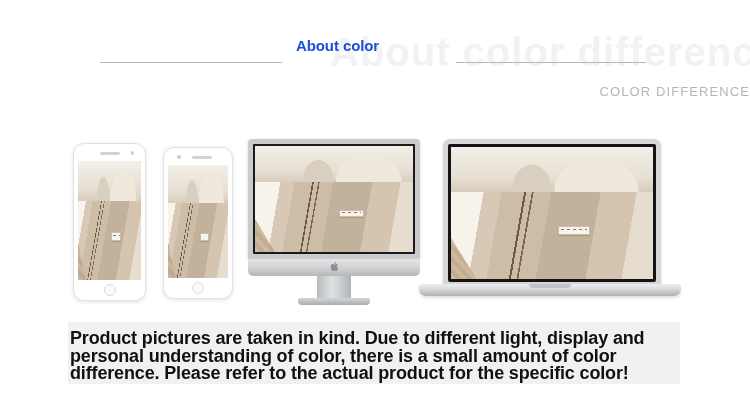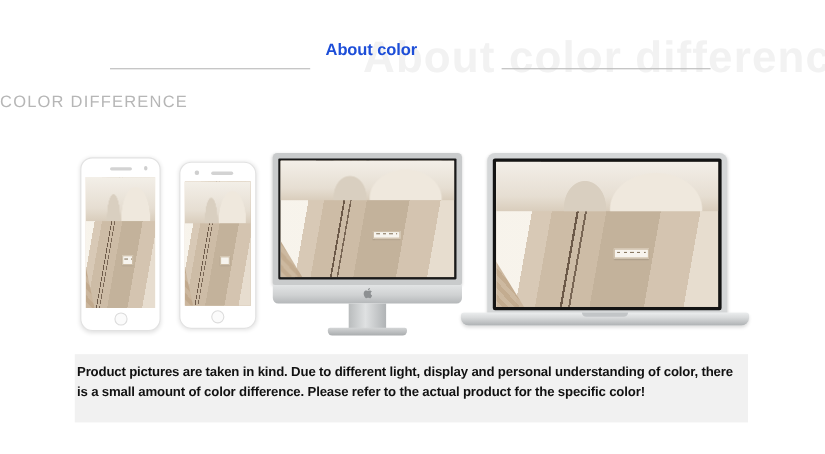--- a/index.html
+++ b/index.html
@@ -45,22 +45,22 @@
     font-size: 15px;
     font-weight: 700;
     color: #1d4ed8;
     line-height: 19px;
     letter-spacing: -0.1px;
   }
   .subtitle {
     position: absolute;
     left: 0; top: 84px;
     width: 750px;
-    text-align: left;
-    font-size: 15px;
+    text-align: right;
+    font-size: 13px;
     color: #b6b6b6;
     letter-spacing: 1.1px;
     font-weight: 400;
   }
 
   
   .devices { position: absolute; left: 0; top: 126px; width: 750px; height: 190px; }
 
   
   .rug {
@@ -210,21 +210,21 @@
 
   
   .note-band {
     position: absolute;
     left: 68px; top: 322px; width: 612px; height: 62px;
     background: #f1f1f1;
   }
   .note-text {
     position: absolute;
     left: 70px; top: 330px; width: 600px;
-    font-size: 12px;
+    font-size: 18px;
     font-weight: 700;
     color: #111111;
     line-height: 17.5px;
     letter-spacing: -0.15px;
   }
 </style>
 </head>
 <body>
 
 <div class="page">

